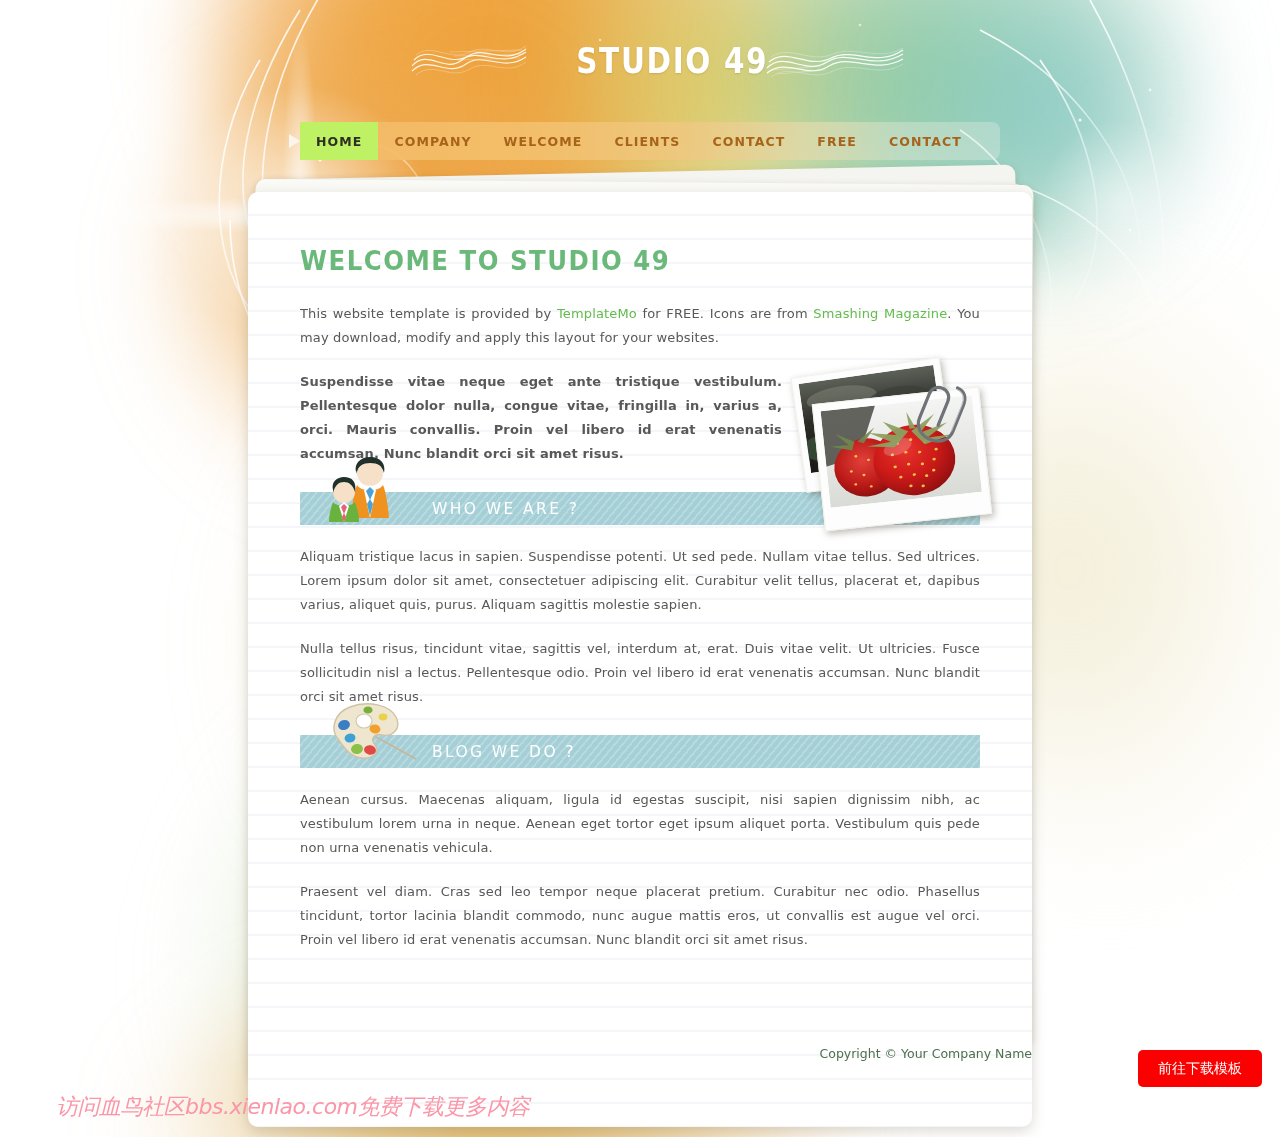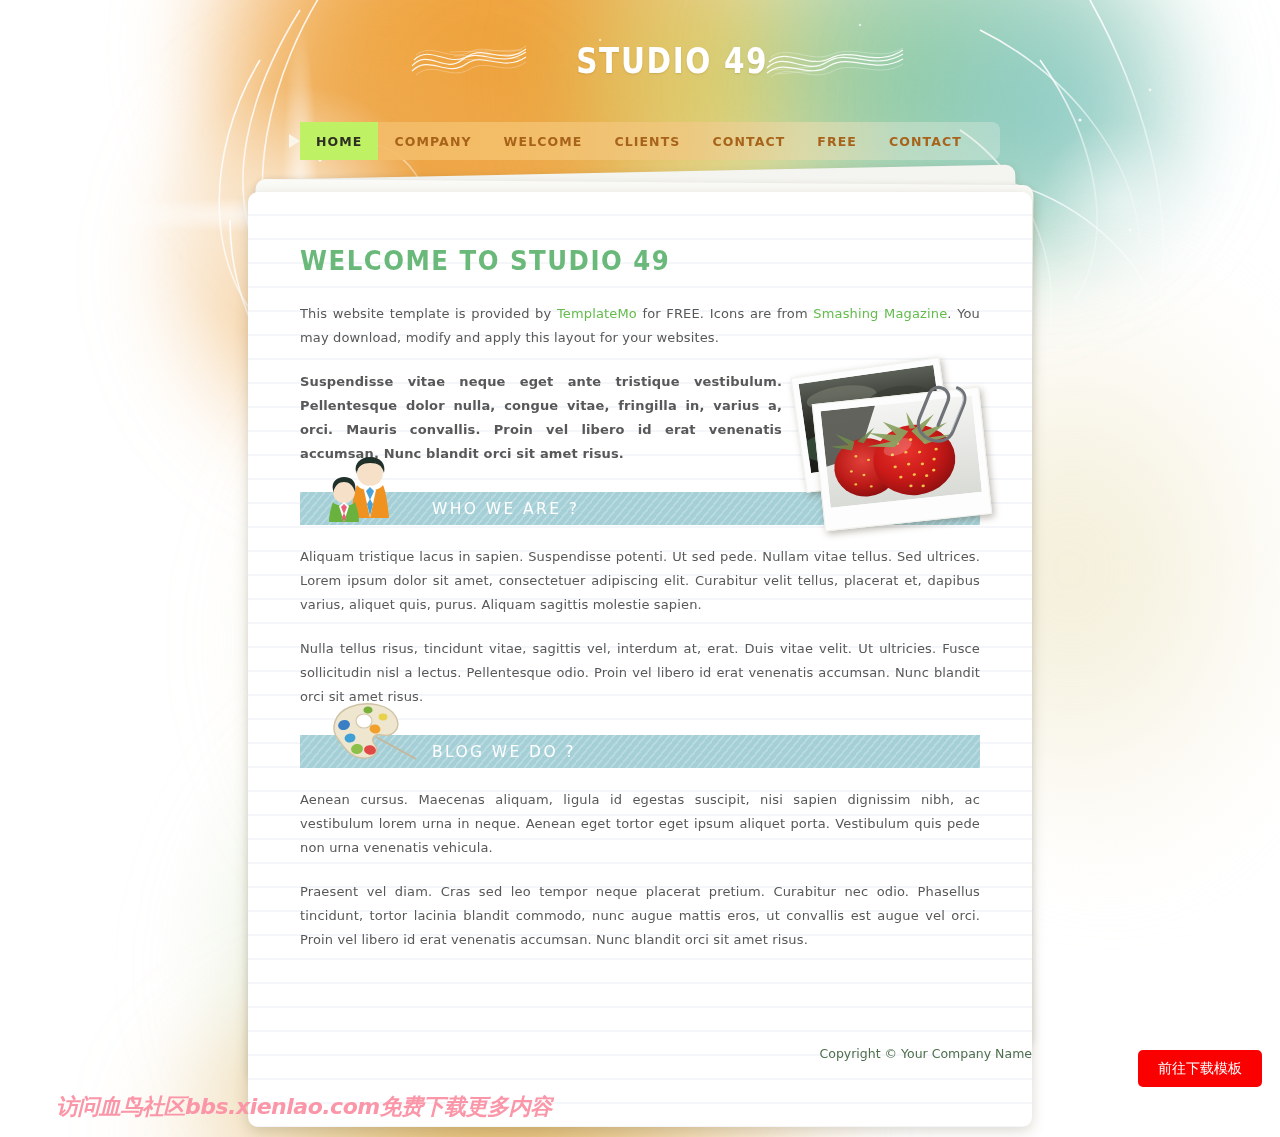--- a/index.html
+++ b/index.html
@@ -314,21 +314,21 @@
     color: #4e6f4e;
     z-index: 3;
   }
 
   
   #watermark {
     position: absolute;
     left: 56px; top: 1092px;
     font-family: "DejaVu Sans", sans-serif;
     font-size: 22px;
-    font-weight: bold;
+    font-weight: normal;
     font-style: italic;
     color: #fb96a8;
     letter-spacing: -0.5px;
     white-space: nowrap;
     z-index: 30;
   }
   #download-button {
     position: absolute;
     left: 1138px; top: 1050px;
     width: 124px; height: 37px;

